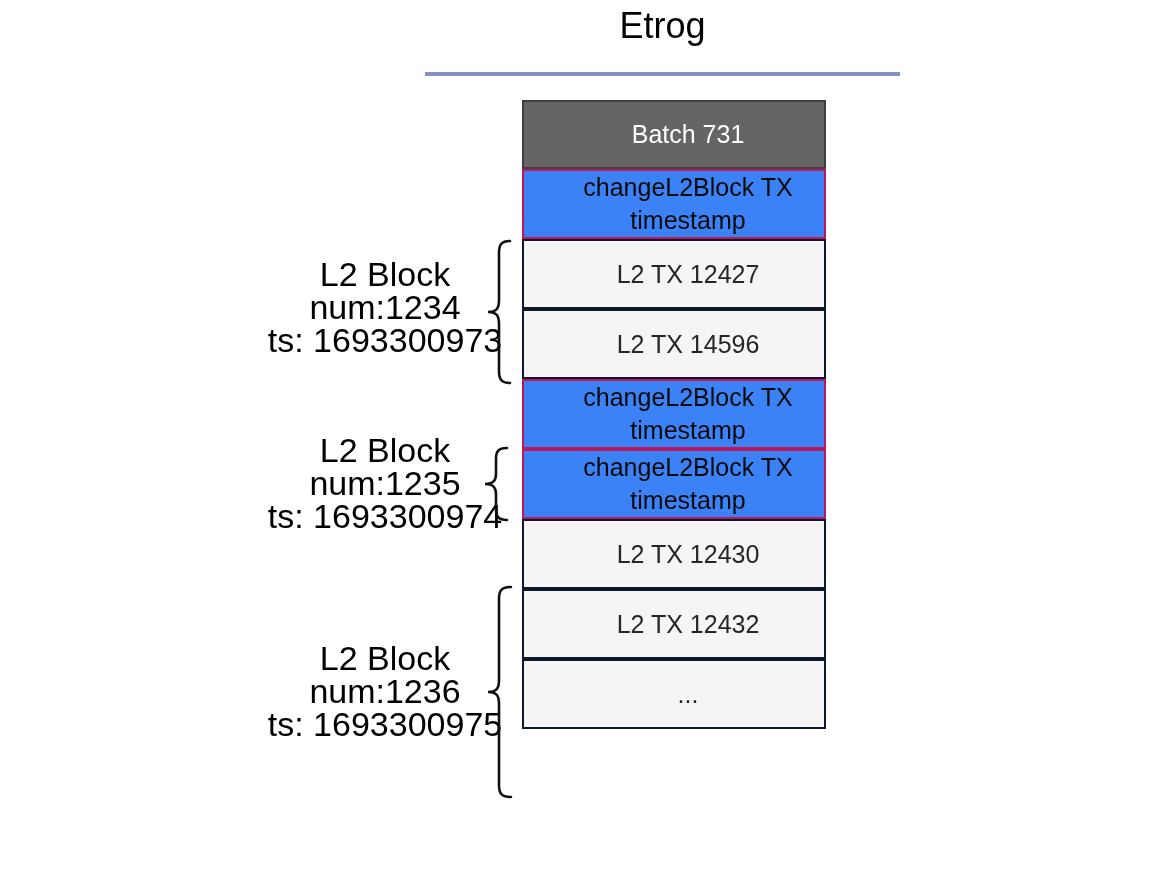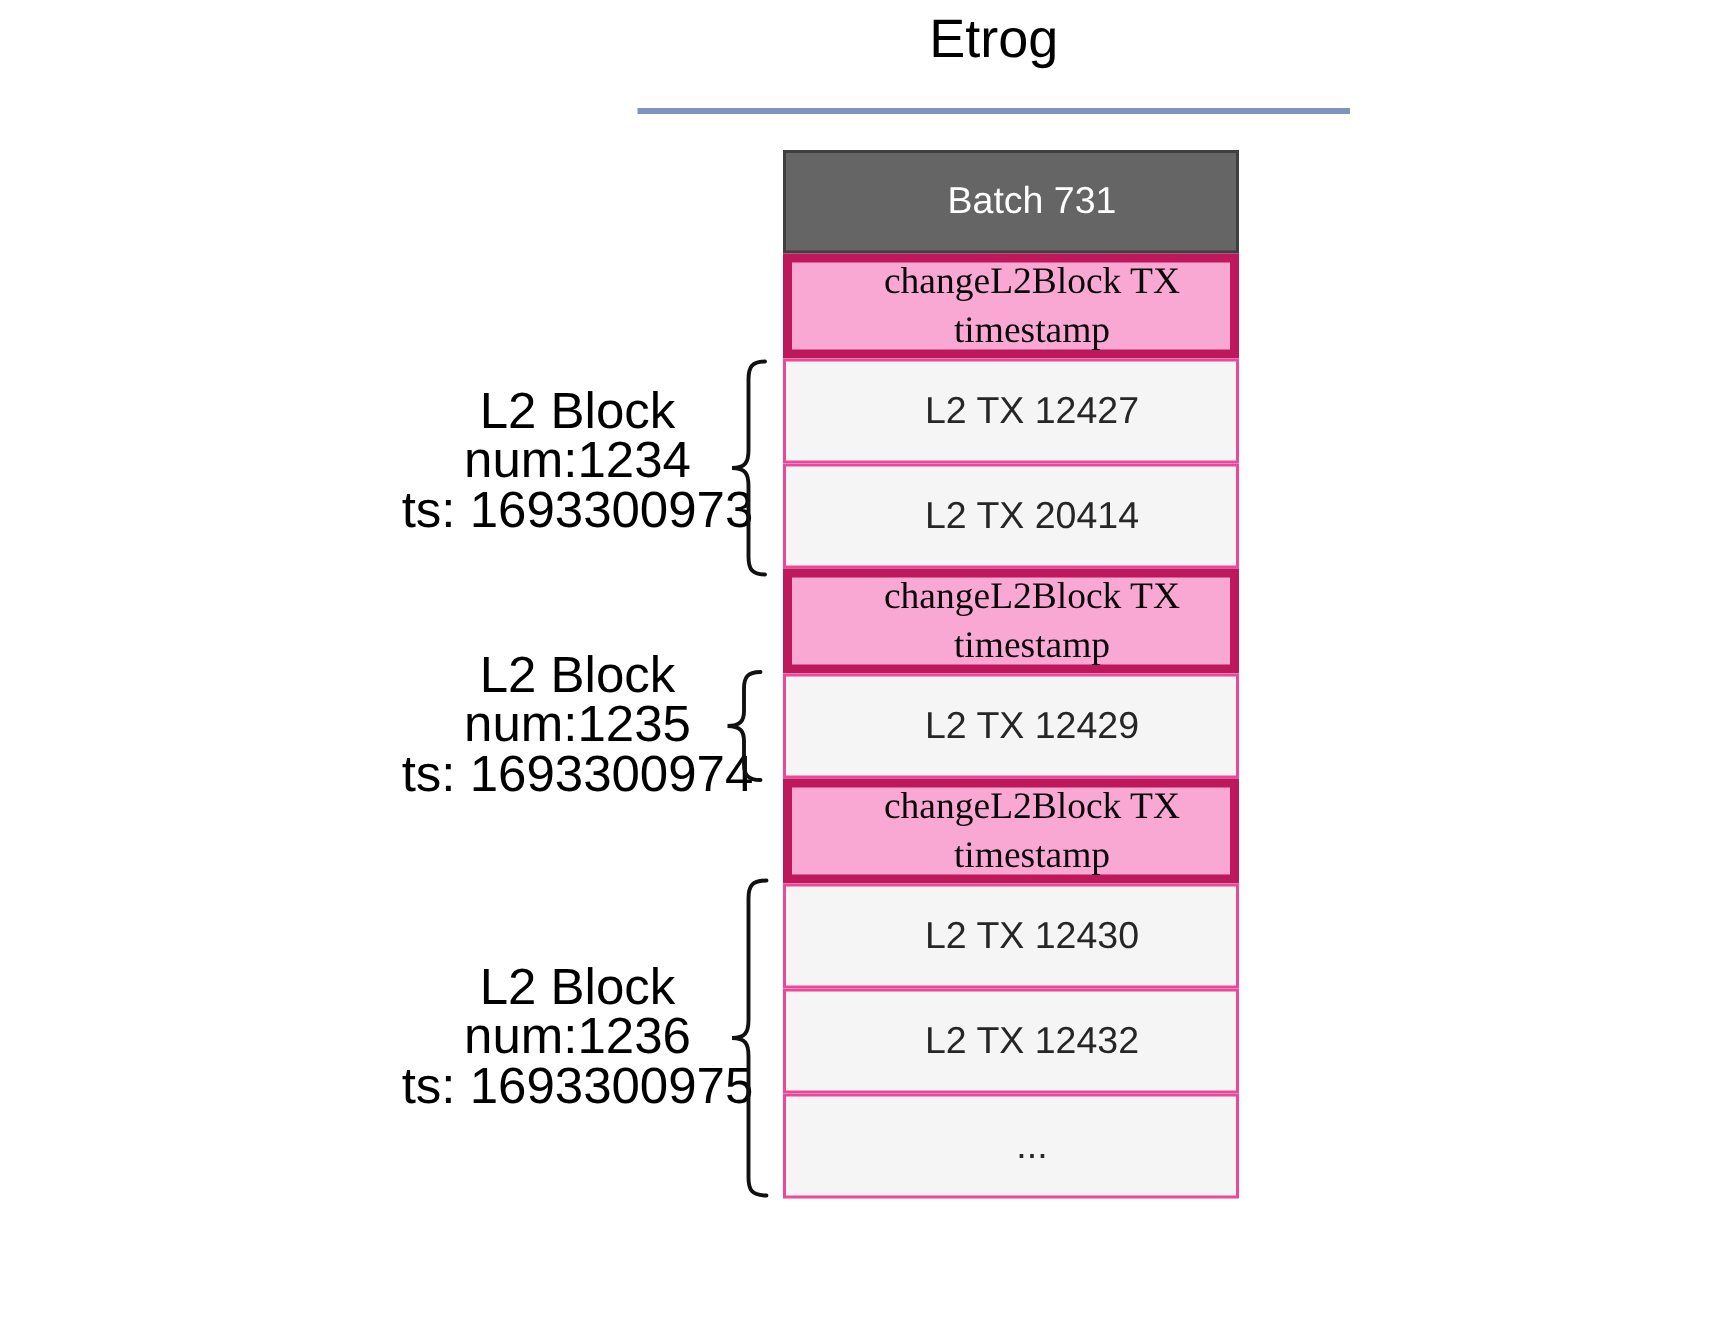--- a/index.html
+++ b/index.html
@@ -52,28 +52,27 @@
     line-height: 33px;
     padding-left: 28px;
   }
   .row.header {
     height: 69px;
     background: #656565;
     border: 2px solid #3f3f3f;
     color: #ffffff;
   }
   .row.change {
-    background: #f9a8d4;
-    border: 6px solid #be185d;
+    background: #3b82f6;
+    border: 2px solid #be185d;
     color: #0a0a0a;
-    font-family: Liberation Serif, serif;
   }
   .row.tx {
     background: #f5f5f6;
-    border: 2px solid #ec4899;
+    border: 2px solid #0f172a;
     color: #262626;
   }
   .block-label {
     position: absolute;
     width: 280px;
     text-align: center;
     font-size: 34px;
     line-height: 33px;
     white-space: pre-line;
     color: #000000;
@@ -101,24 +100,23 @@
 <div class="canvas">
 
   <div class="title">Etrog</div>
   <div class="title-underline"></div>
 
   <div class="stack">
     <div class="row header">Batch 731</div>
     <div class="row change">changeL2Block TX
 timestamp</div>
     <div class="row tx">L2 TX 12427</div>
-    <div class="row tx">L2 TX 20414</div>
+    <div class="row tx">L2 TX 14596</div>
     <div class="row change">changeL2Block TX
 timestamp</div>
-    <div class="row tx">L2 TX 12429</div>
     <div class="row change">changeL2Block TX
 timestamp</div>
     <div class="row tx">L2 TX 12430</div>
     <div class="row tx">L2 TX 12432</div>
     <div class="row tx">...</div>
   </div>
 
   <div class="block-label label-1">L2 Block
 num:1234
 ts: 1693300973</div>

